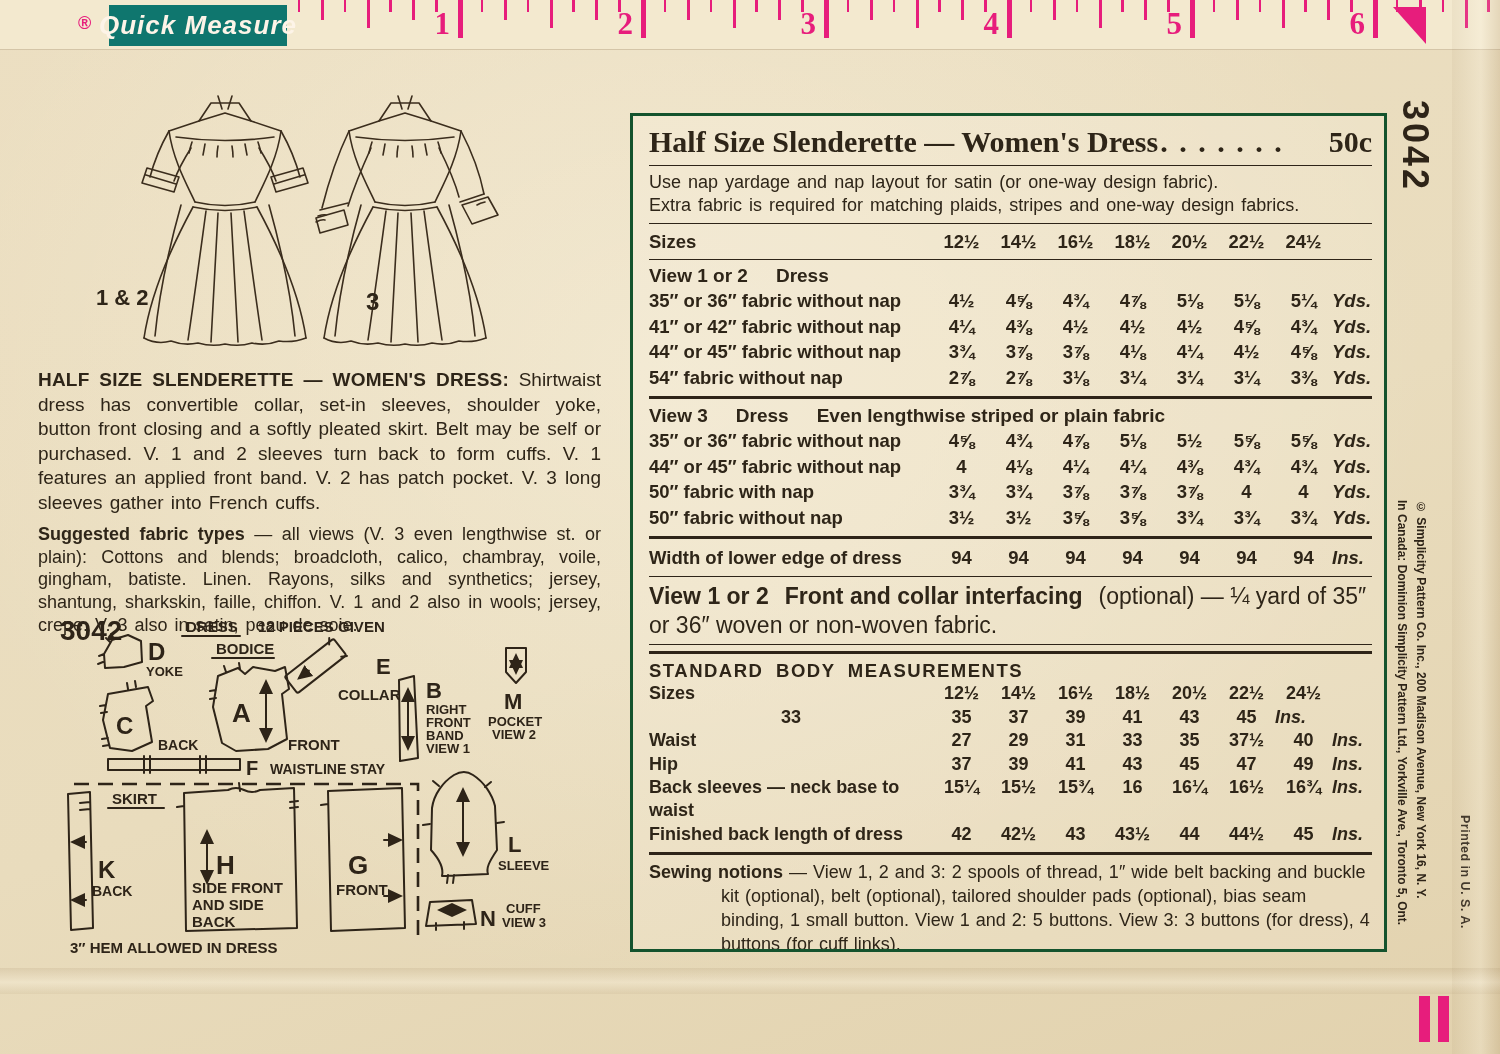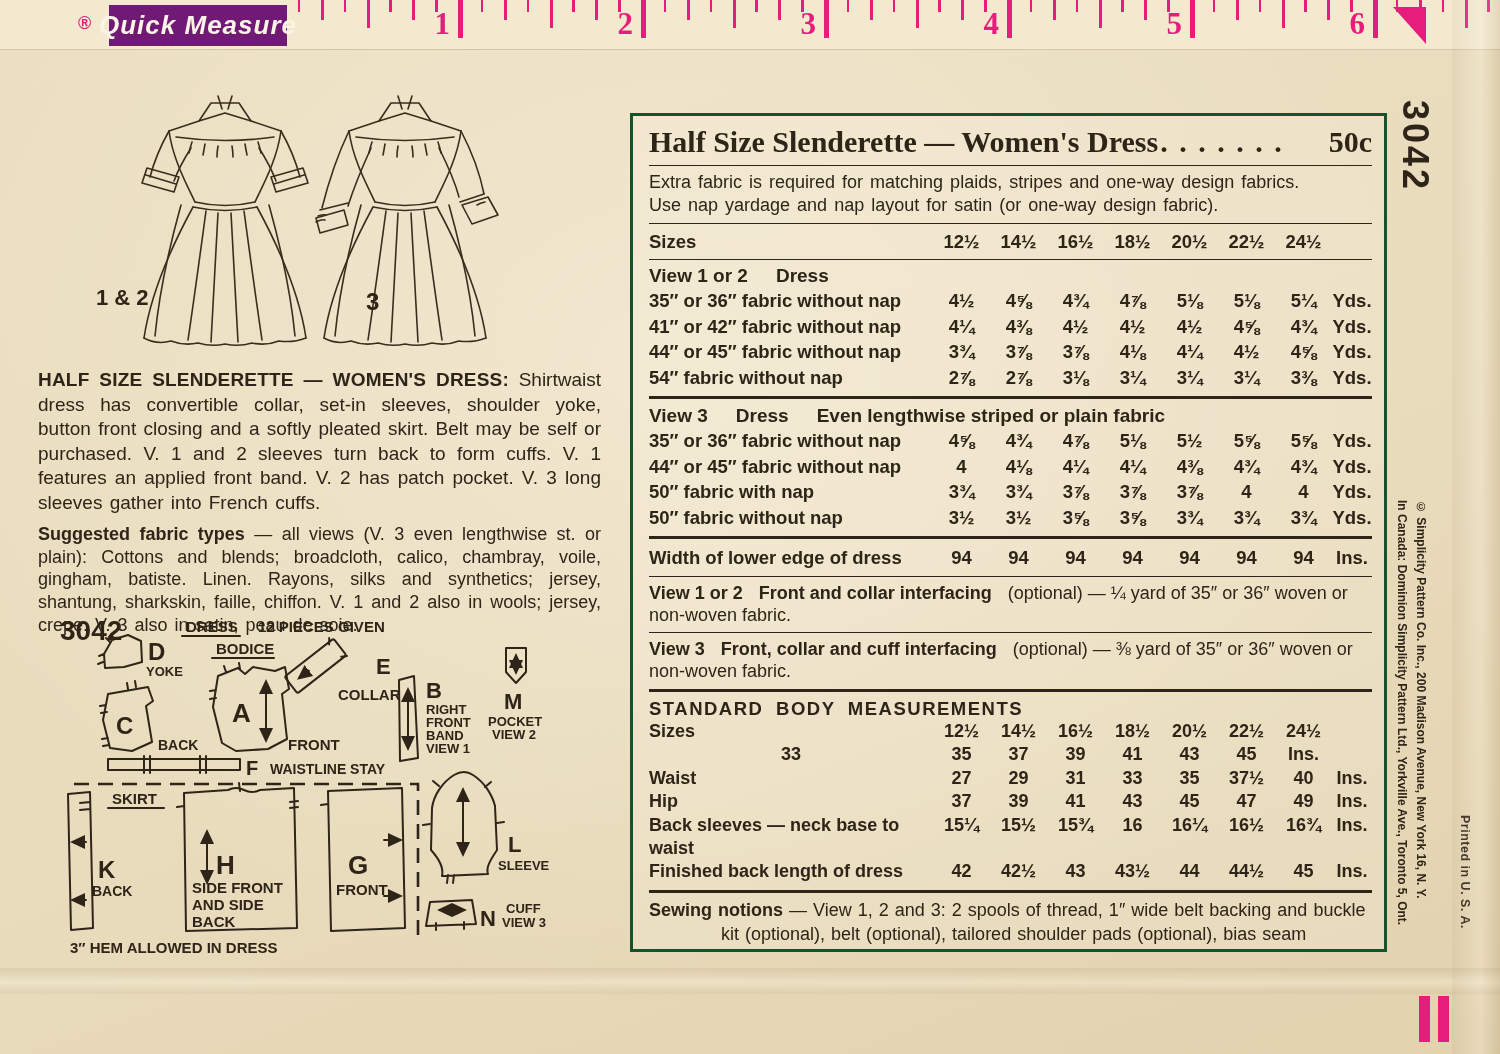--- a/index.html
+++ b/index.html
@@ -14,21 +14,21 @@
     background:linear-gradient(rgba(120,90,50,.10),rgba(255,250,235,.28) 55%,rgba(120,90,50,.07));}
   .crease-right{position:absolute;top:0;bottom:0;left:1452px;width:48px;pointer-events:none;
     background:linear-gradient(90deg,rgba(120,90,50,.06),rgba(255,250,238,.20) 60%,rgba(150,115,70,.16));}
 
   
   .ruler{position:absolute;left:0;top:0;width:1500px;height:49px;background:#f3e9cf;
     border-bottom:1px solid rgba(120,90,50,.25);}
   .tick{position:absolute;top:0;background:#e71d7c;}
   .ruler-num{position:absolute;top:8px;width:36px;text-align:right;color:#e71d7c;
     font-family:"Liberation Serif",serif;font-weight:bold;font-size:31px;line-height:1;}
-  .qm-box{position:absolute;left:109px;top:5px;width:178px;height:41px;background:#701a75;
+  .qm-box{position:absolute;left:109px;top:5px;width:178px;height:41px;background:#0f766e;
     display:flex;align-items:center;justify-content:center;}
   .qm-text{color:#fdf4e8;font-style:italic;font-weight:bold;font-size:26px;letter-spacing:1px;white-space:nowrap;}
   .reg-mark{position:absolute;left:78px;top:13px;color:#e71d7c;font-size:18px;font-weight:bold;}
   .ruler-tri{position:absolute;left:1393px;top:7px;width:33px;height:37px;background:#e71d7c;
     clip-path:polygon(0 0,100% 100%,100% 0);}
 
   
   .illus{position:absolute;left:60px;top:90px;}
   .illus path,.illus line{stroke:#3b2d1d;stroke-width:1.6;fill:none;stroke-linecap:round;stroke-linejoin:round;}
   .illus text{fill:#2e2518;font-weight:bold;}
@@ -52,26 +52,26 @@
     background:rgba(255,250,236,.18);}
   .p-title{display:flex;align-items:baseline;font-family:"Liberation Serif",serif;
     font-weight:bold;font-size:30px;white-space:nowrap;line-height:1.2;}
   .p-title .dots{flex:1;overflow:hidden;letter-spacing:2px;padding:0 2px;}
   .rule{border:none;border-top:1.6px solid #2e2418;margin:5px 0;}
   .rule.heavy{border-top:3px solid #2e2418;margin:6px 0;}
   .note{font-size:18px;line-height:1.3;word-spacing:2px;font-weight:500;}
   .grid-row{display:grid;grid-template-columns:284px repeat(7,57px) 40px;align-items:baseline;
     font-size:18.5px;line-height:1.38;font-weight:600;}
   .grid-row .rv{text-align:center;}
-  .grid-row .ru{text-align:center;}
+  .grid-row .ru{text-align:left;font-style:italic;}
   .grid-row.hdr{font-weight:700;}
   .sec-h{font-size:19px;font-weight:700;margin:2px 0 1px 0;}
   .sec-h span{margin-right:28px;}
   .sec-h .sec-note{font-weight:600;margin-right:0;}
-  .intf{margin:4px 0;font-size:18px;line-height:1.25;}
+  .intf{margin:4px 0;font-size:23px;line-height:1.25;}
   .intf b{margin-right:16px;}
   .bm-h{font-size:18.5px;font-weight:700;letter-spacing:1.5px;word-spacing:6px;margin-top:2px;}
   .grid-row.bm{font-size:18px;line-height:1.3;}
   .notions{margin:6px 0 0 0;font-size:18px;line-height:1.33;padding-left:72px;text-indent:-72px;
     word-spacing:1px;}
 
   
   .vtext{position:absolute;writing-mode:vertical-rl;text-orientation:mixed;white-space:nowrap;color:#2e2418;}
   .side-number{left:1394px;top:100px;font-size:36px;font-weight:bold;letter-spacing:3px;}
   .side-printed{left:1458px;top:815px;font-size:12.5px;font-weight:bold;letter-spacing:.5px;}
@@ -289,22 +289,22 @@
 </svg>
 
 <div class="panel">
   <div class="p-title">
     <span>Half Size Slenderette — Women's Dress</span>
     <span class="dots">. . . . . . .</span>
     <span>50c</span>
   </div>
   <div class="rule"></div>
   <div class="note">
+    <div>Use nap yardage and nap layout for satin (or one-way design fabric).</div>
     <div>Extra fabric is required for matching plaids, stripes and one-way design fabrics.</div>
-    <div>Use nap yardage and nap layout for satin (or one-way design fabric).</div>
   </div>
   <div class="rule"></div>
 
   <div class="grid-row hdr">
       <span class="rl">Sizes</span>
       <span class="rv">12½</span>
       <span class="rv">14½</span>
       <span class="rv">16½</span>
       <span class="rv">18½</span>
       <span class="rv">20½</span>
@@ -420,21 +420,20 @@
       <span class="rv">94</span>
       <span class="rv">94</span>
       <span class="rv">94</span>
       <span class="rv">94</span>
       <span class="ru">Ins.</span>
     </div>
   <div class="rule"></div>
 
   <p class="intf"><b>View 1 or 2</b><b>Front and collar interfacing</b><span>(optional) — ¼ yard of 35″ or 36″ woven or non-woven fabric.</span></p>
   <div class="rule"></div>
-  <p class="intf"><b>View 3</b><b>Front, collar and cuff interfacing</b><span>(optional) — ⅜ yard of 35″ or 36″ woven or non-woven fabric.</span></p>
   <div class="rule heavy"></div>
 
   <div class="bm-h">STANDARD BODY MEASUREMENTS</div>
   <div class="grid-row bm">
       <span class="rl">Sizes</span>
       <span class="rv">12½</span>
       <span class="rv">14½</span>
       <span class="rv">16½</span>
       <span class="rv">18½</span>
       <span class="rv">20½</span>

